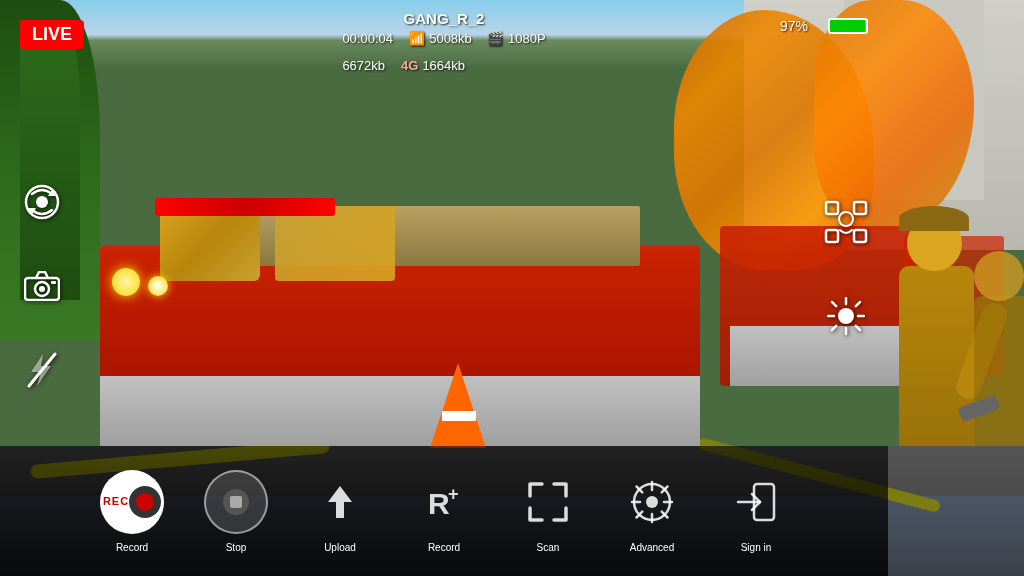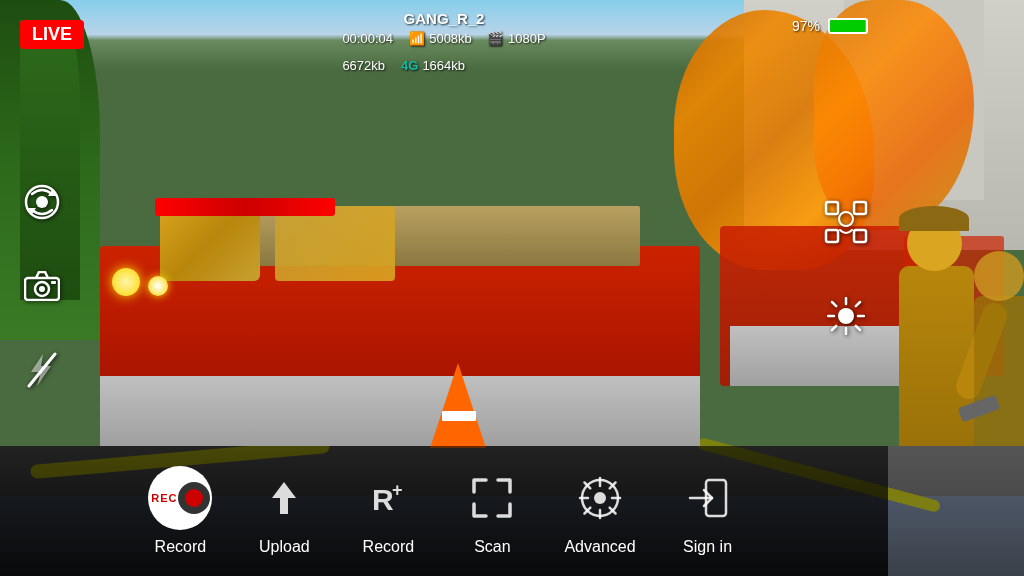--- a/index.html
+++ b/index.html
@@ -92,21 +92,21 @@
 
     
     .battery-area {
       position: absolute;
       top: 18px;
       right: 20px;
       display: flex;
       align-items: center;
       color: white;
       font-size: 14px;
-      gap: 8px;
+      gap: 20px;
       text-shadow: 1px 1px 2px rgba(0,0,0,0.8);
     }
 
     .battery-bar {
       width: 40px;
       height: 16px;
       border: 2px solid white;
       border-radius: 3px;
       position: relative;
       overflow: hidden;
@@ -210,21 +210,21 @@
     }
 
     .toolbar-icon.plain-btn {
       color: rgba(255,255,255,0.85);
       background: none;
       font-size: 32px;
     }
 
     .toolbar-label {
       color: white;
-      font-size: 16px;
+      font-size: 10px;
       font-weight: 400;
       text-align: center;
     }
 
     
     .rec-inner {
       display: flex;
       flex-direction: row;
       align-items: center;
       justify-content: center;
@@ -333,21 +333,21 @@
       <div class="status-item">
         <span>🎬</span>
         <span>1080P</span>
       </div>
     </div>
     <div class="status-row" style="margin-top:12px;">
       <div class="status-item">
         <span>6672kb</span>
       </div>
       <div class="status-item">
-        <span style="color:#14b8a6;font-weight:bold;">4G</span>
+        <span style="color:#fca5a5;font-weight:bold;">4G</span>
         <span>1664kb</span>
       </div>
     </div>
   </div>
 
   <div class="battery-area">
     <span>97%</span>
     <div class="battery-bar">
       <div class="battery-fill" style="width:97%;"></div>
       <div class="battery-tip"></div>
@@ -418,20 +418,29 @@
           <div class="rec-dot">
             <svg width="22" height="22" viewBox="0 0 22 22">
               <circle cx="11" cy="11" r="9" fill="#CC0000"></circle>
             </svg>
           </div>
         </div>
       </div>
       <span class="toolbar-label">Record</span>
     </div>
 
+    <div class="toolbar-item">
+      <div class="toolbar-icon stop-btn">
+        <svg width="30" height="30" viewBox="0 0 30 30">
+          <circle cx="15" cy="15" r="13" fill="#555"></circle>
+          <rect x="9" y="9" width="12" height="12" rx="2" fill="#aaa"></rect>
+        </svg>
+      </div>
+      <span class="toolbar-label">Stop</span>
+    </div>
 
     <div class="toolbar-item">
       <div class="toolbar-icon plain-btn">
         <svg width="44" height="44" viewBox="0 0 44 44" fill="none" xmlns="http://www.w3.org/2000/svg">
           <polygon points="22,6 34,22 26,22 26,38 18,38 18,22 10,22" fill="rgba(255,255,255,0.85)"></polygon>
         </svg>
       </div>
       <span class="toolbar-label">Upload</span>
     </div>
 

